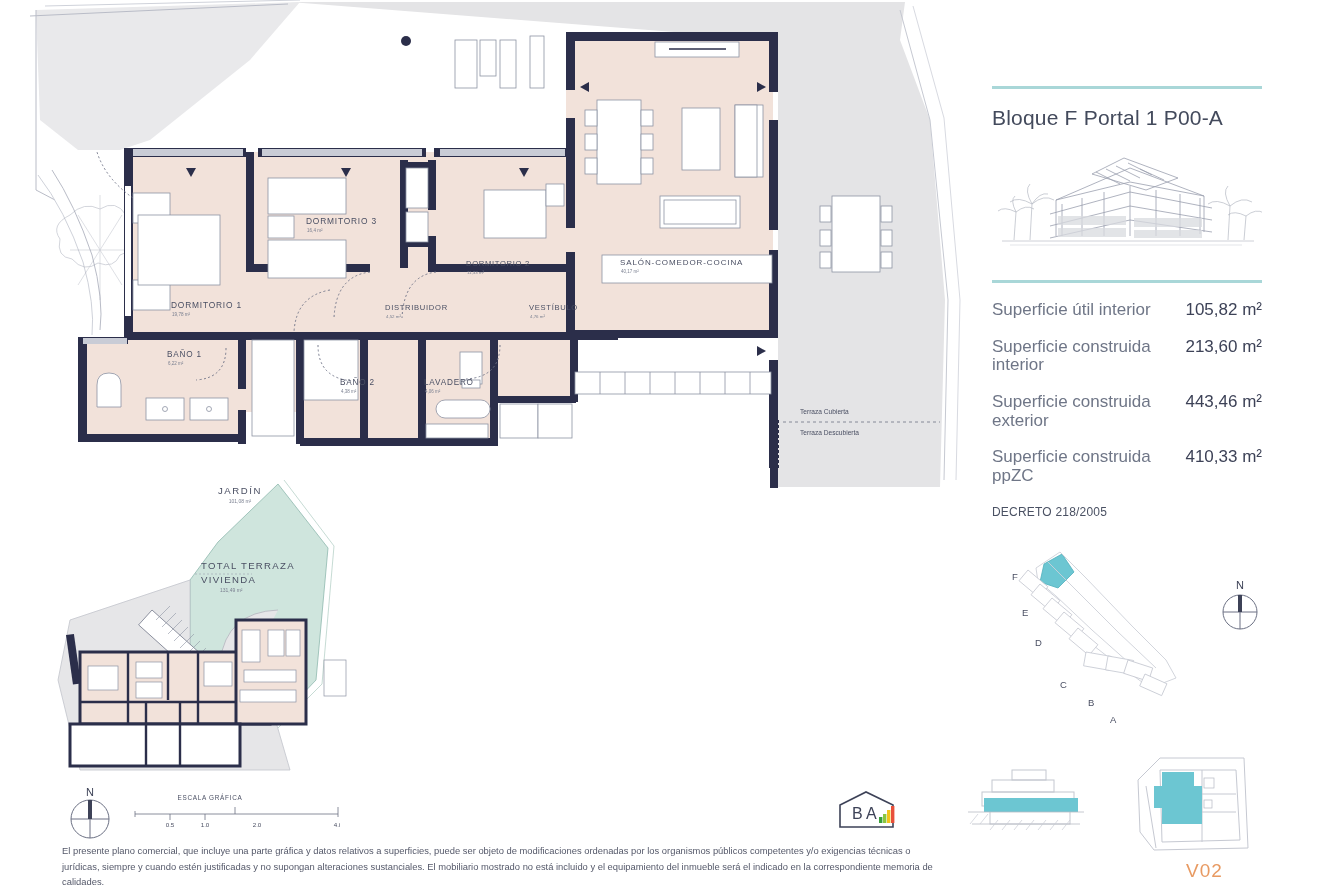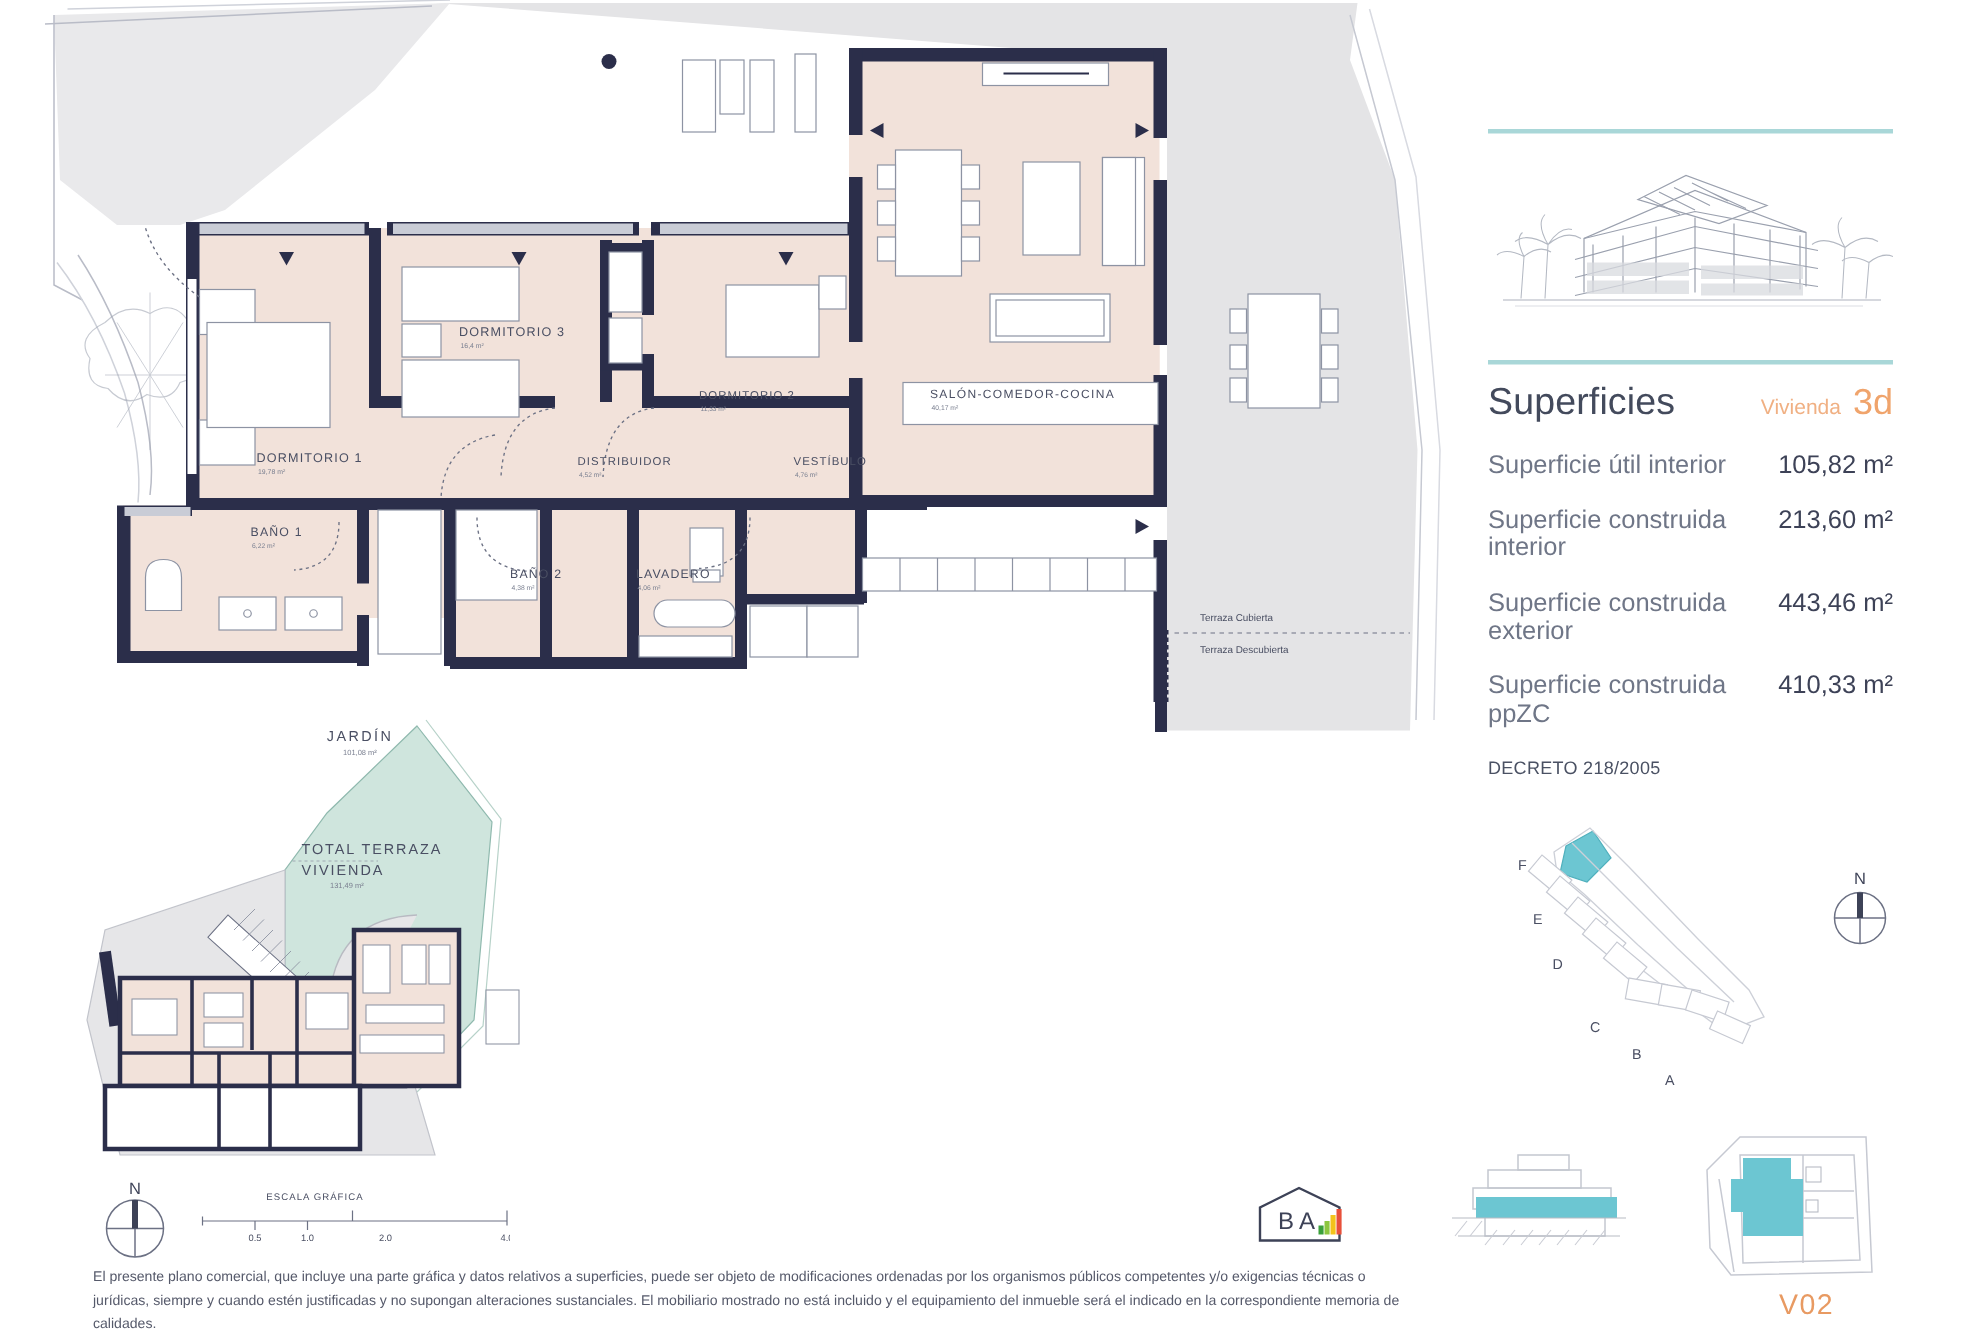--- a/index.html
+++ b/index.html
@@ -336,20 +336,21 @@
     <rect x="47" y="25" width="3.4" height="9" fill="#8cc63f"></rect>
     <rect x="51" y="21" width="3.4" height="13" fill="#f3c31b"></rect>
     <rect x="55" y="17" width="3.4" height="17" fill="#e8503a"></rect>
   </g>
 </svg>
 
 <div id="disclaimer" class="abs">El presente plano comercial, que incluye una parte gráfica y datos relativos a superficies, puede ser objeto de modificaciones ordenadas por los organismos públicos competentes y/o exigencias técnicas o jurídicas, siempre y cuando estén justificadas y no supongan alteraciones sustanciales. El mobiliario mostrado no está incluido y el equipamiento del inmueble será el indicado en la correspondiente memoria de calidades.</div>
 
 <div id="info-panel" class="abs">
   <div class="rule"></div>
+  <div id="plan-title">Bloque F Portal 1 P00-A</div>
 
   
   <svg id="building-render" viewBox="0 0 270 112">
     <g stroke="#9aa0ae" fill="none" stroke-width=".8">
       <path d="M64 92 L64 56 L138 24 L212 52 L212 88"></path>
       <path d="M64 56 L138 38 L212 52"></path>
       <path d="M58 70 L138 48 L220 64"></path>
       <path d="M58 82 L138 62 L220 76"></path>
       <path d="M58 94 L138 76 L220 88"></path>
       <path d="M100 30 L132 14 L186 34 L154 46 Z"></path>
@@ -367,26 +368,20 @@
       <path d="M38 96 L40 60 M40 60 q-14 -8 -22 -2 M40 60 q12 -10 22 -4 M40 60 q-8 -14 -2 -20 M40 60 q8 -12 16 -10"></path>
       <path d="M22 96 L24 68 M24 68 q-12 -6 -18 -1 M24 68 q10 -8 18 -3 M24 68 q-6 -12 -1 -16"></path>
       <path d="M236 96 L238 62 M238 62 q-14 -8 -22 -2 M238 62 q12 -10 22 -4 M238 62 q-8 -14 -2 -20"></path>
       <path d="M252 96 L254 72 M254 72 q-12 -6 -18 -1 M254 72 q10 -8 18 -3"></path>
     </g>
     <line x1="10" y1="97" x2="262" y2="97" stroke="#c8cbd3" stroke-width=".9"></line>
     <line x1="18" y1="101" x2="250" y2="101" stroke="#dcdee3" stroke-width=".8"></line>
   </svg>
 
   <div class="rule" id="sup-rule"></div>
-  <div id="sup-head">
-    <span class="t">Superficies</span>
-    <span class="sp"></span>
-    <span class="viv">Vivienda</span>
-    <span class="cnt">3d</span>
-  </div>
 
   <div>
     <div class="srow">
       <span class="lab">Superficie útil interior</span>
       <span class="val">105,82 m²</span>
     </div>
     <div class="srow">
       <span class="lab">Superficie construida interior</span>
       <span class="val">213,60 m²</span>
     </div>

